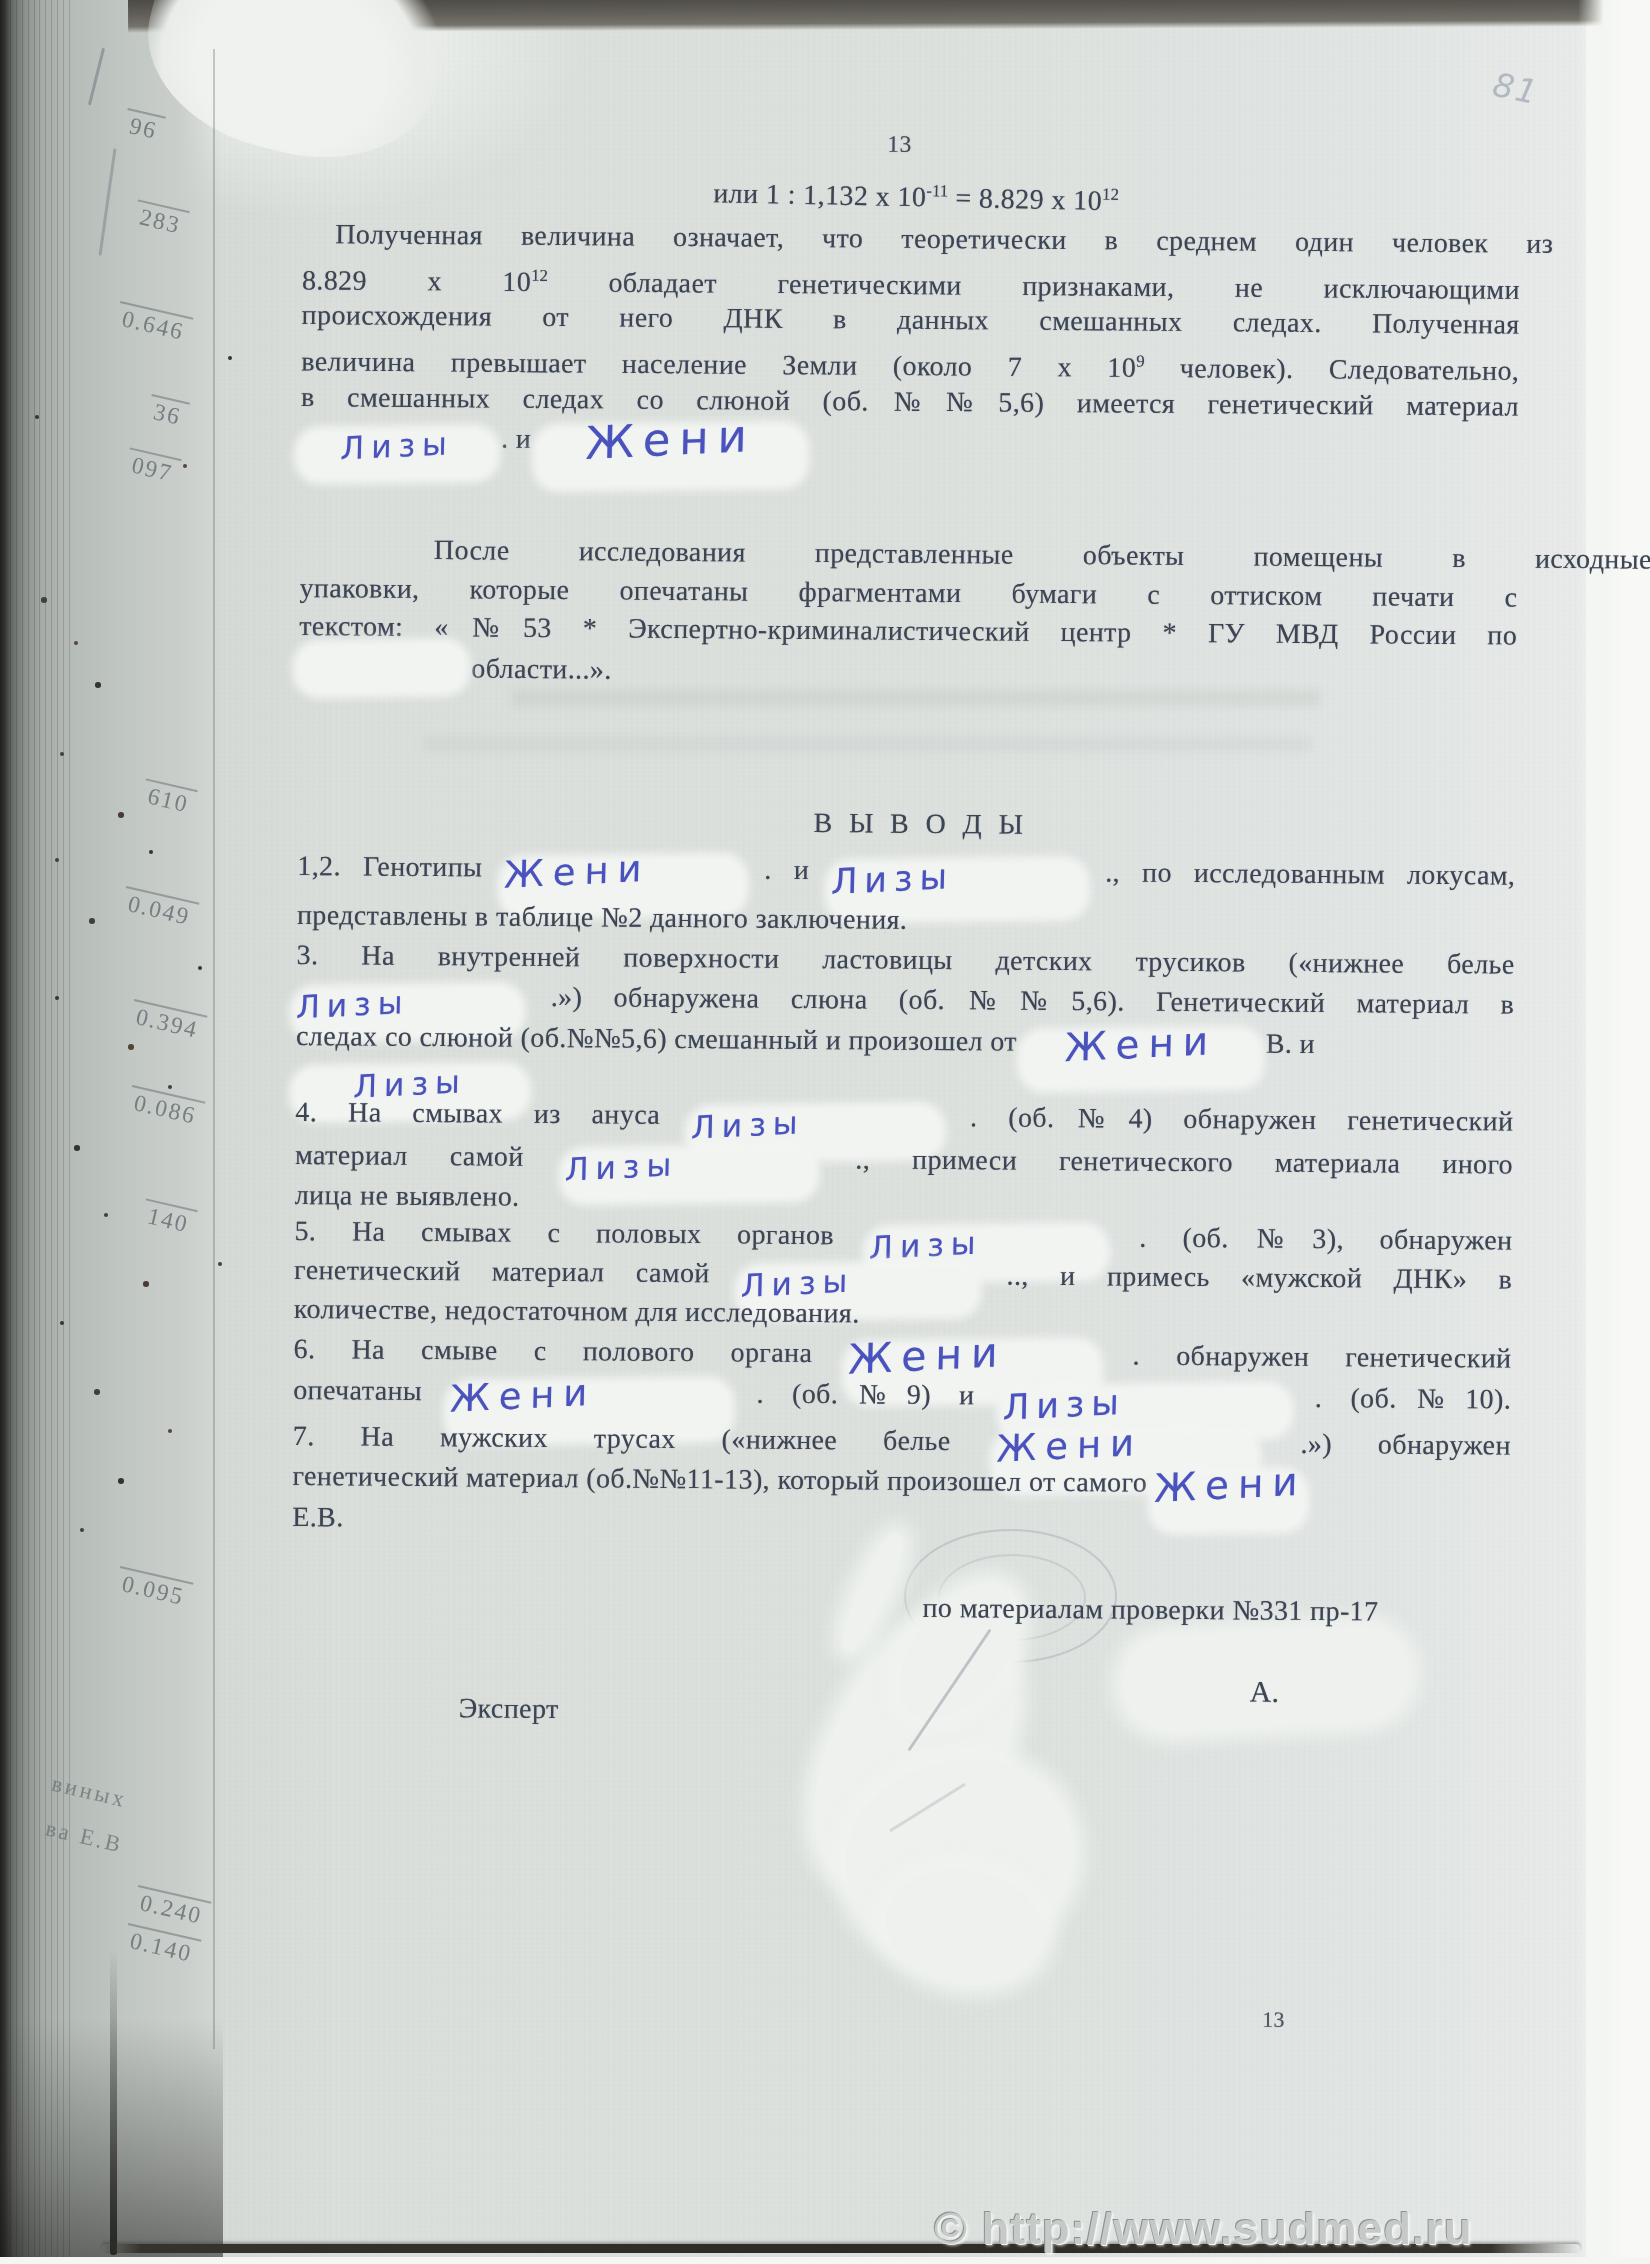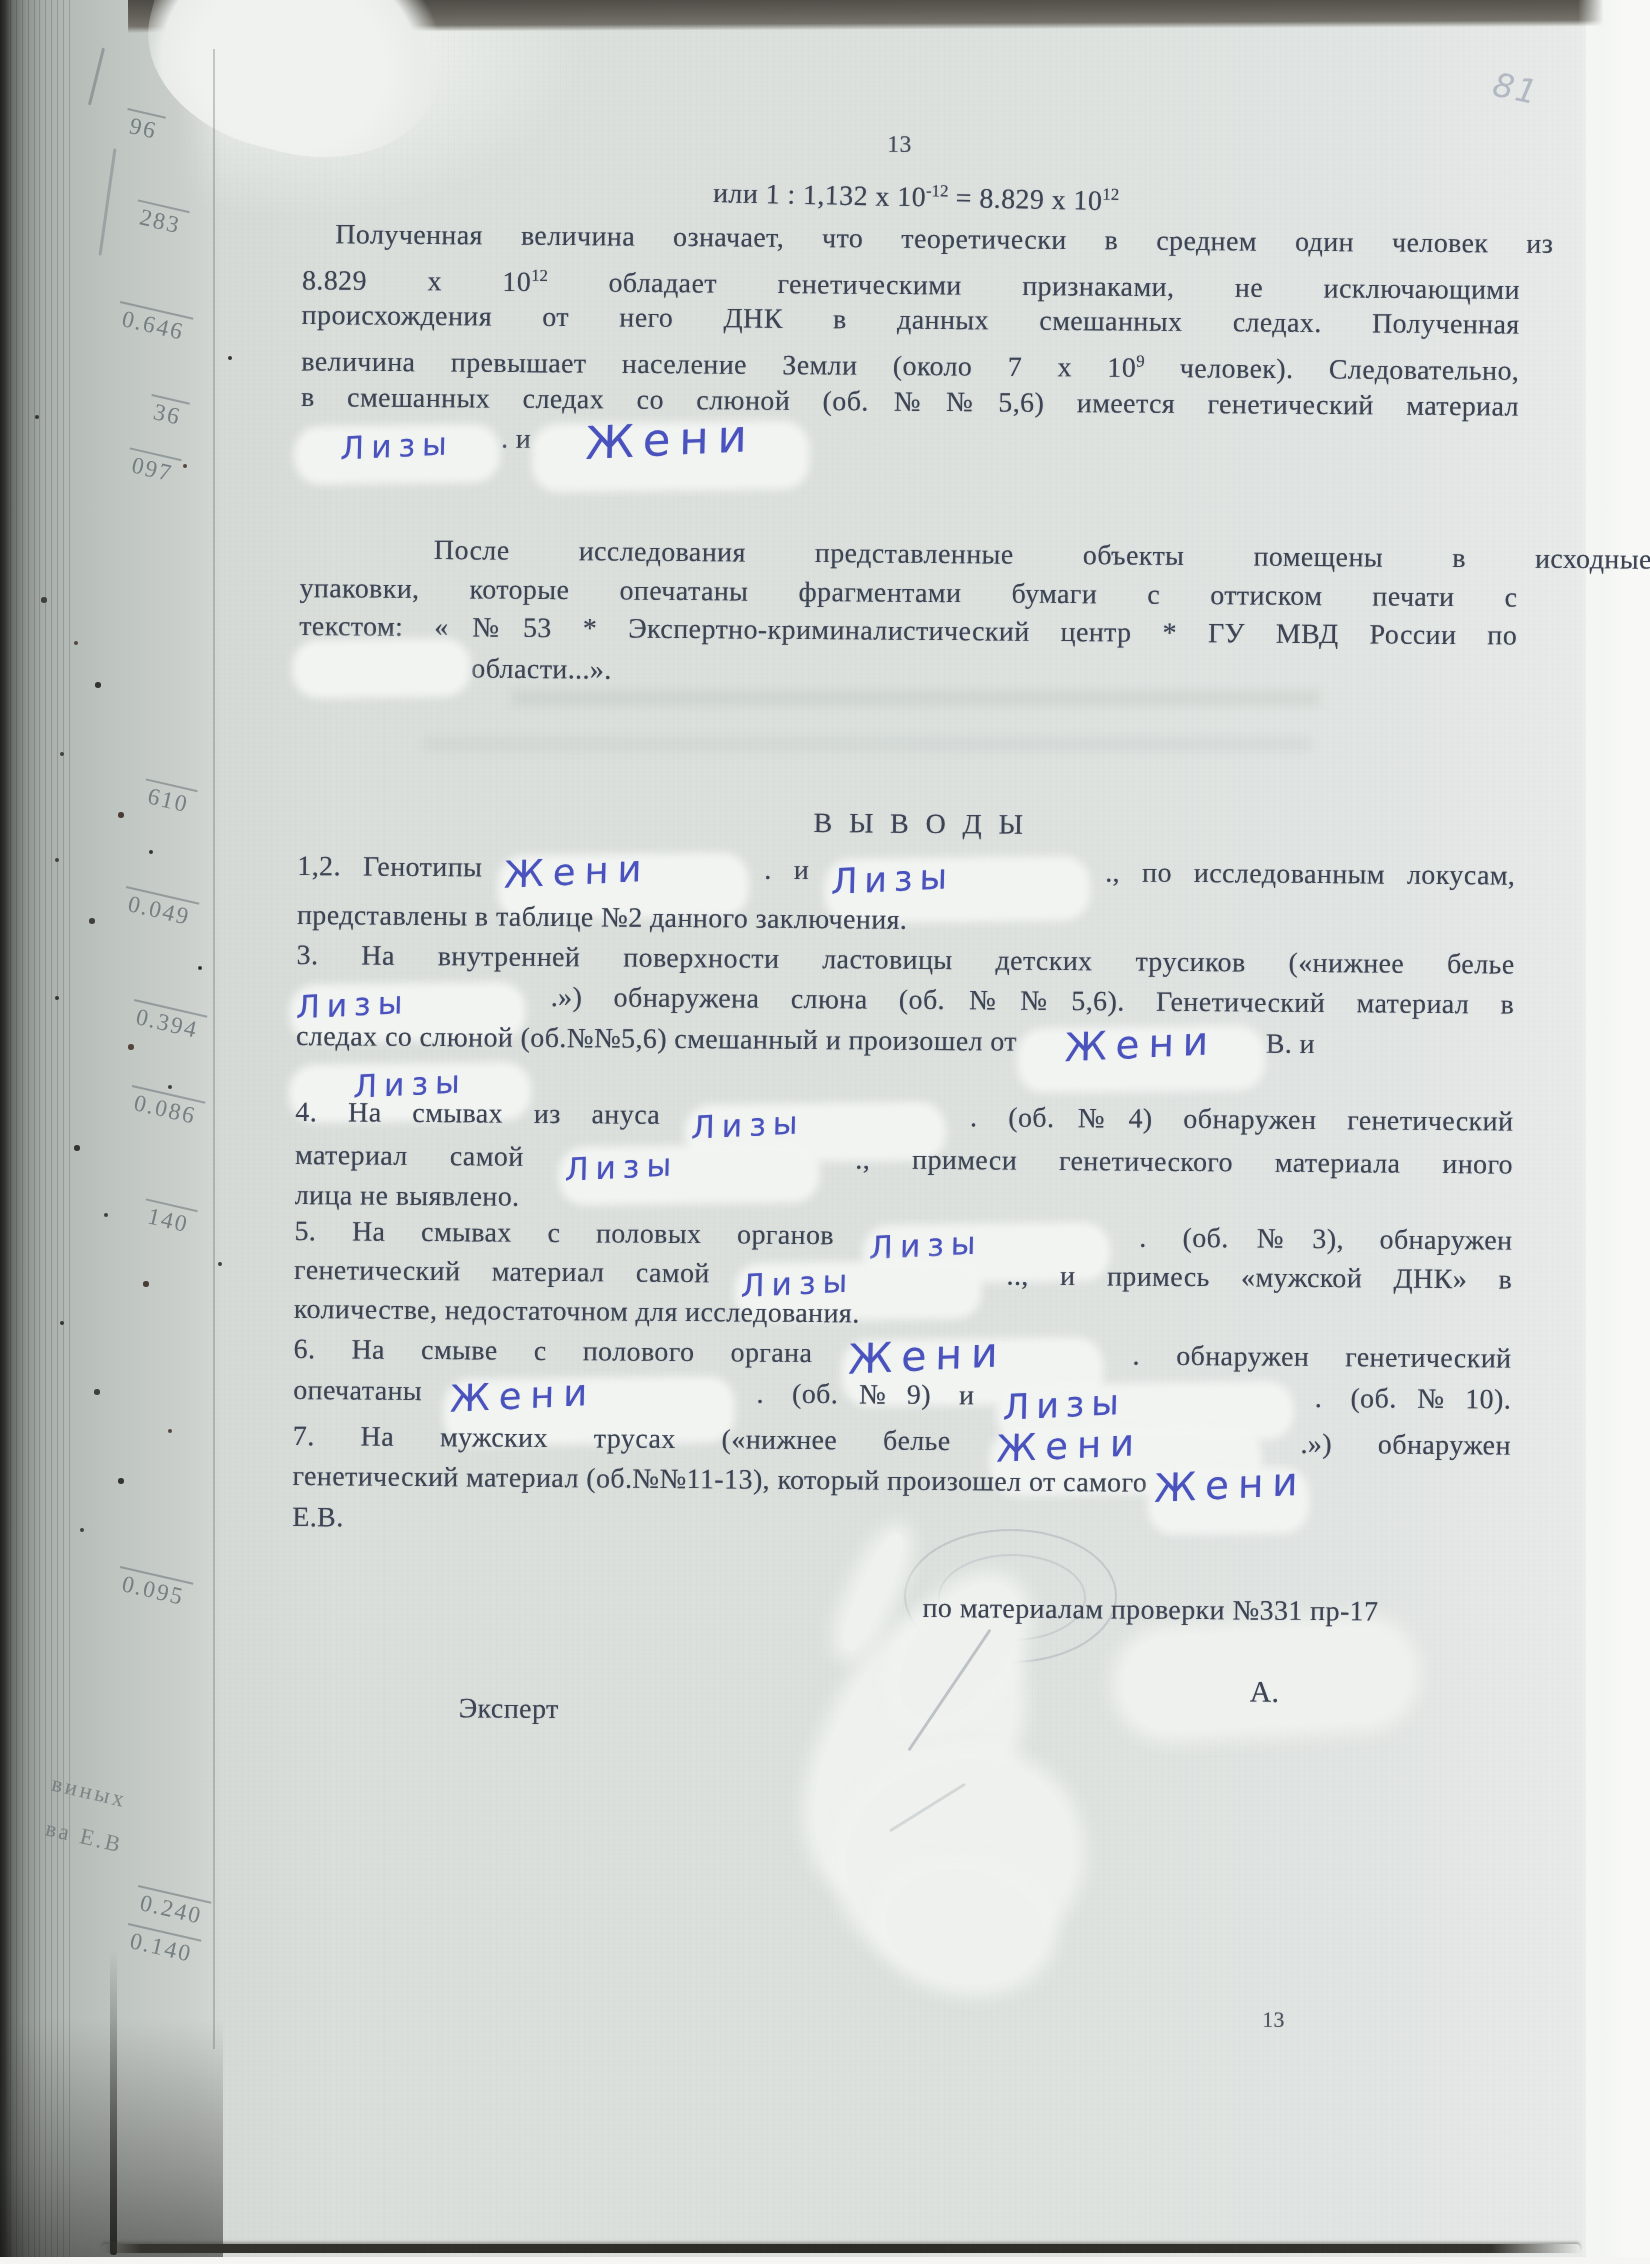--- a/index.html
+++ b/index.html
@@ -149,21 +149,21 @@
   <div class="abs blob" style="left:885px;top:1870px;width:160px;height:114px;border-radius:50%;transform:rotate(10deg);"></div>
   <div class="abs blob" style="left:859px;top:1529px;width:27.6px;height:126px;border-radius:42%;transform:rotate(24deg);"></div>
   <div class="abs penline" style="left:948px;top:1617px;width:3px;height:146px;transform:rotate(34deg);"></div>
   <div class="abs penline" style="left:926px;top:1763px;width:3px;height:89px;transform:rotate(58deg);opacity:.55;"></div>
   <div class="abs blob" style="left:1123px;top:1631px;width:286px;height:95px;border-radius:47px;transform:rotate(-3deg);"></div>
 
   <div class="abs typed">
 
     <div class="line center pageno" style="left:855px;top:126px;width:89px;">13</div>
 
-    <div class="line center" style="left:611px;top:167px;width:611px;transform:rotate(.7deg);"><span>или 1 : 1,132 х 10</span><sup>-12</sup><span> = 8.829 х 10</span><sup>12</sup></div>
+    <div class="line center" style="left:611px;top:167px;width:611px;transform:rotate(.7deg);"><span>или 1 : 1,132 х 10</span><sup>-11</sup><span> = 8.829 х 10</span><sup>12</sup></div>
 
     <div class="line just ind1" style="top:215px;">Полученная величина означает, что теоретически в среднем один человек из</div>
     <div class="line just" style="top:255px;"><span>8.829 х 10</span><sup>12</sup><span> обладает генетическими признаками, не исключающими</span></div>
     <div class="line just" style="top:296px;">происхождения от него ДНК в данных смешанных следах. Полученная</div>
     <div class="line just" style="top:336px;"><span>величина превышает население Земли (около 7 х 10</span><sup>9</sup><span> человек). Следовательно,</span></div>
     <div class="line just" style="top:378px;">в смешанных следах со слюной (об.№№5,6) имеется генетический материал</div>
     <div class="line" style="top:418px;">
       <span class="patch" style="width:193px;"><span class="hw hw-li">Лизы</span></span>
       <span>. и</span>
       <span class="patch" style="width:264px;height:55px;"><span class="hw hw-zh" style="font-size:45px;">Жени</span></span>
@@ -250,15 +250,16 @@
     </div>
     <div class="line" style="top:1498px;">Е.В.</div>
 
     <div class="line" style="left:934px;top:1584px;width:591px;">по материалам проверки  №331 пр-17</div>
     <div class="line" style="left:471px;top:1688px;width:296px;">Эксперт</div>
     <div class="line" style="left:1262px;top:1666px;width:118px;font-size:29.6px;">А.</div>
 
     <div class="line pageno" style="left:1277px;top:2000px;width:59px;font-size:21.7px;color:#4d5460;">13</div>
   </div>
 
+  <div class="abs watermark">© http://www.sudmed.ru</div>
 
 </div>
 
 
 </body></html>

